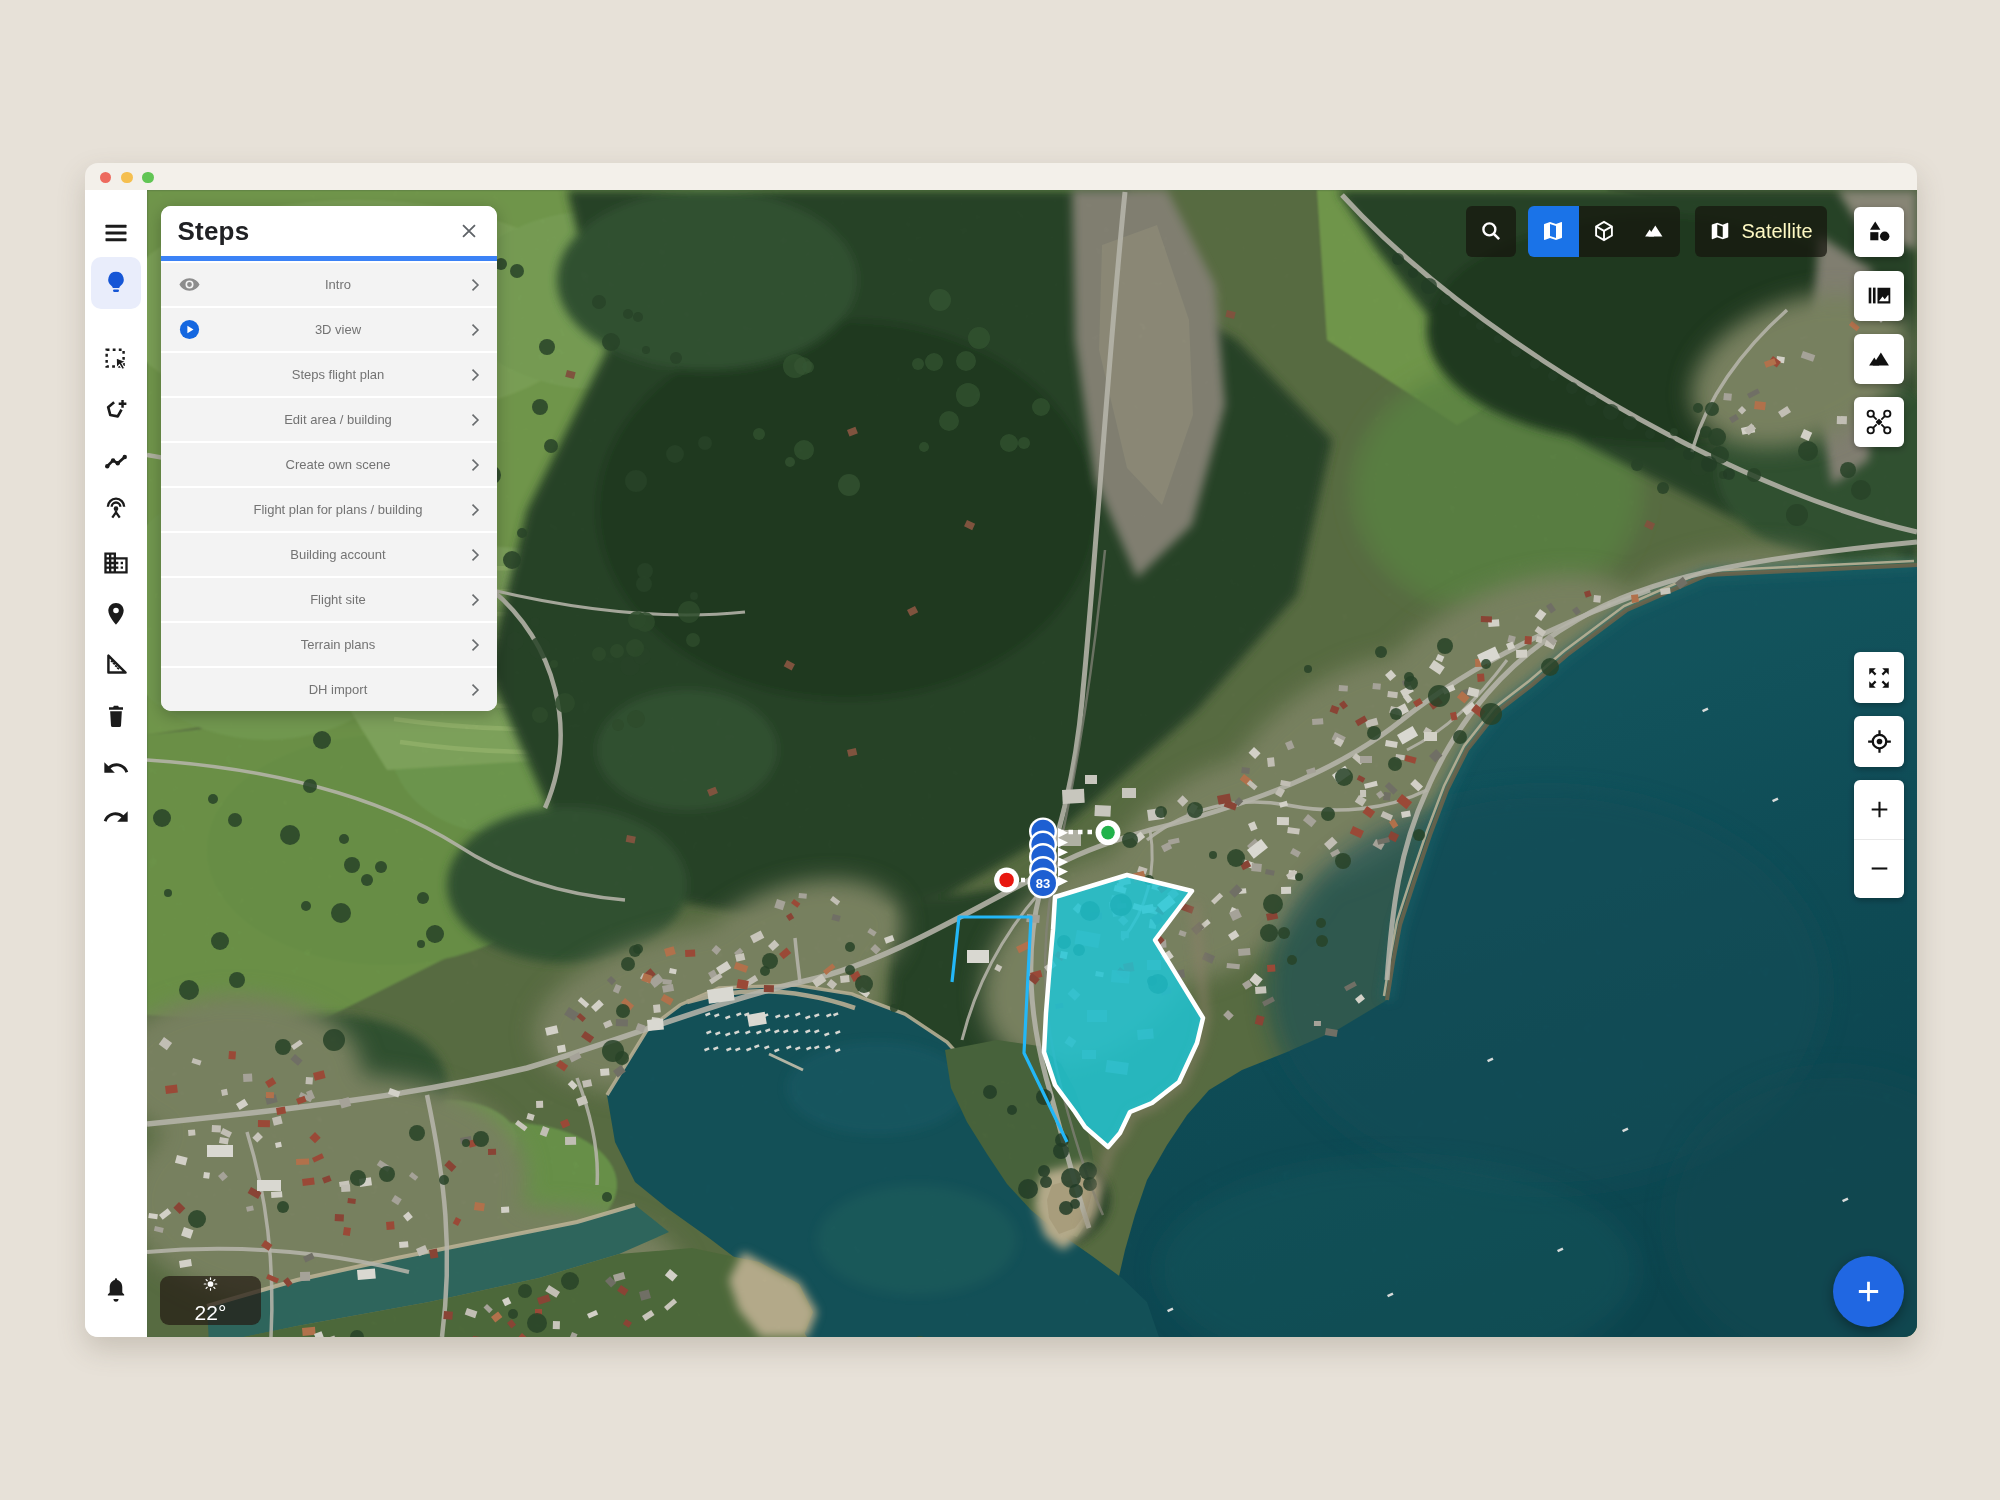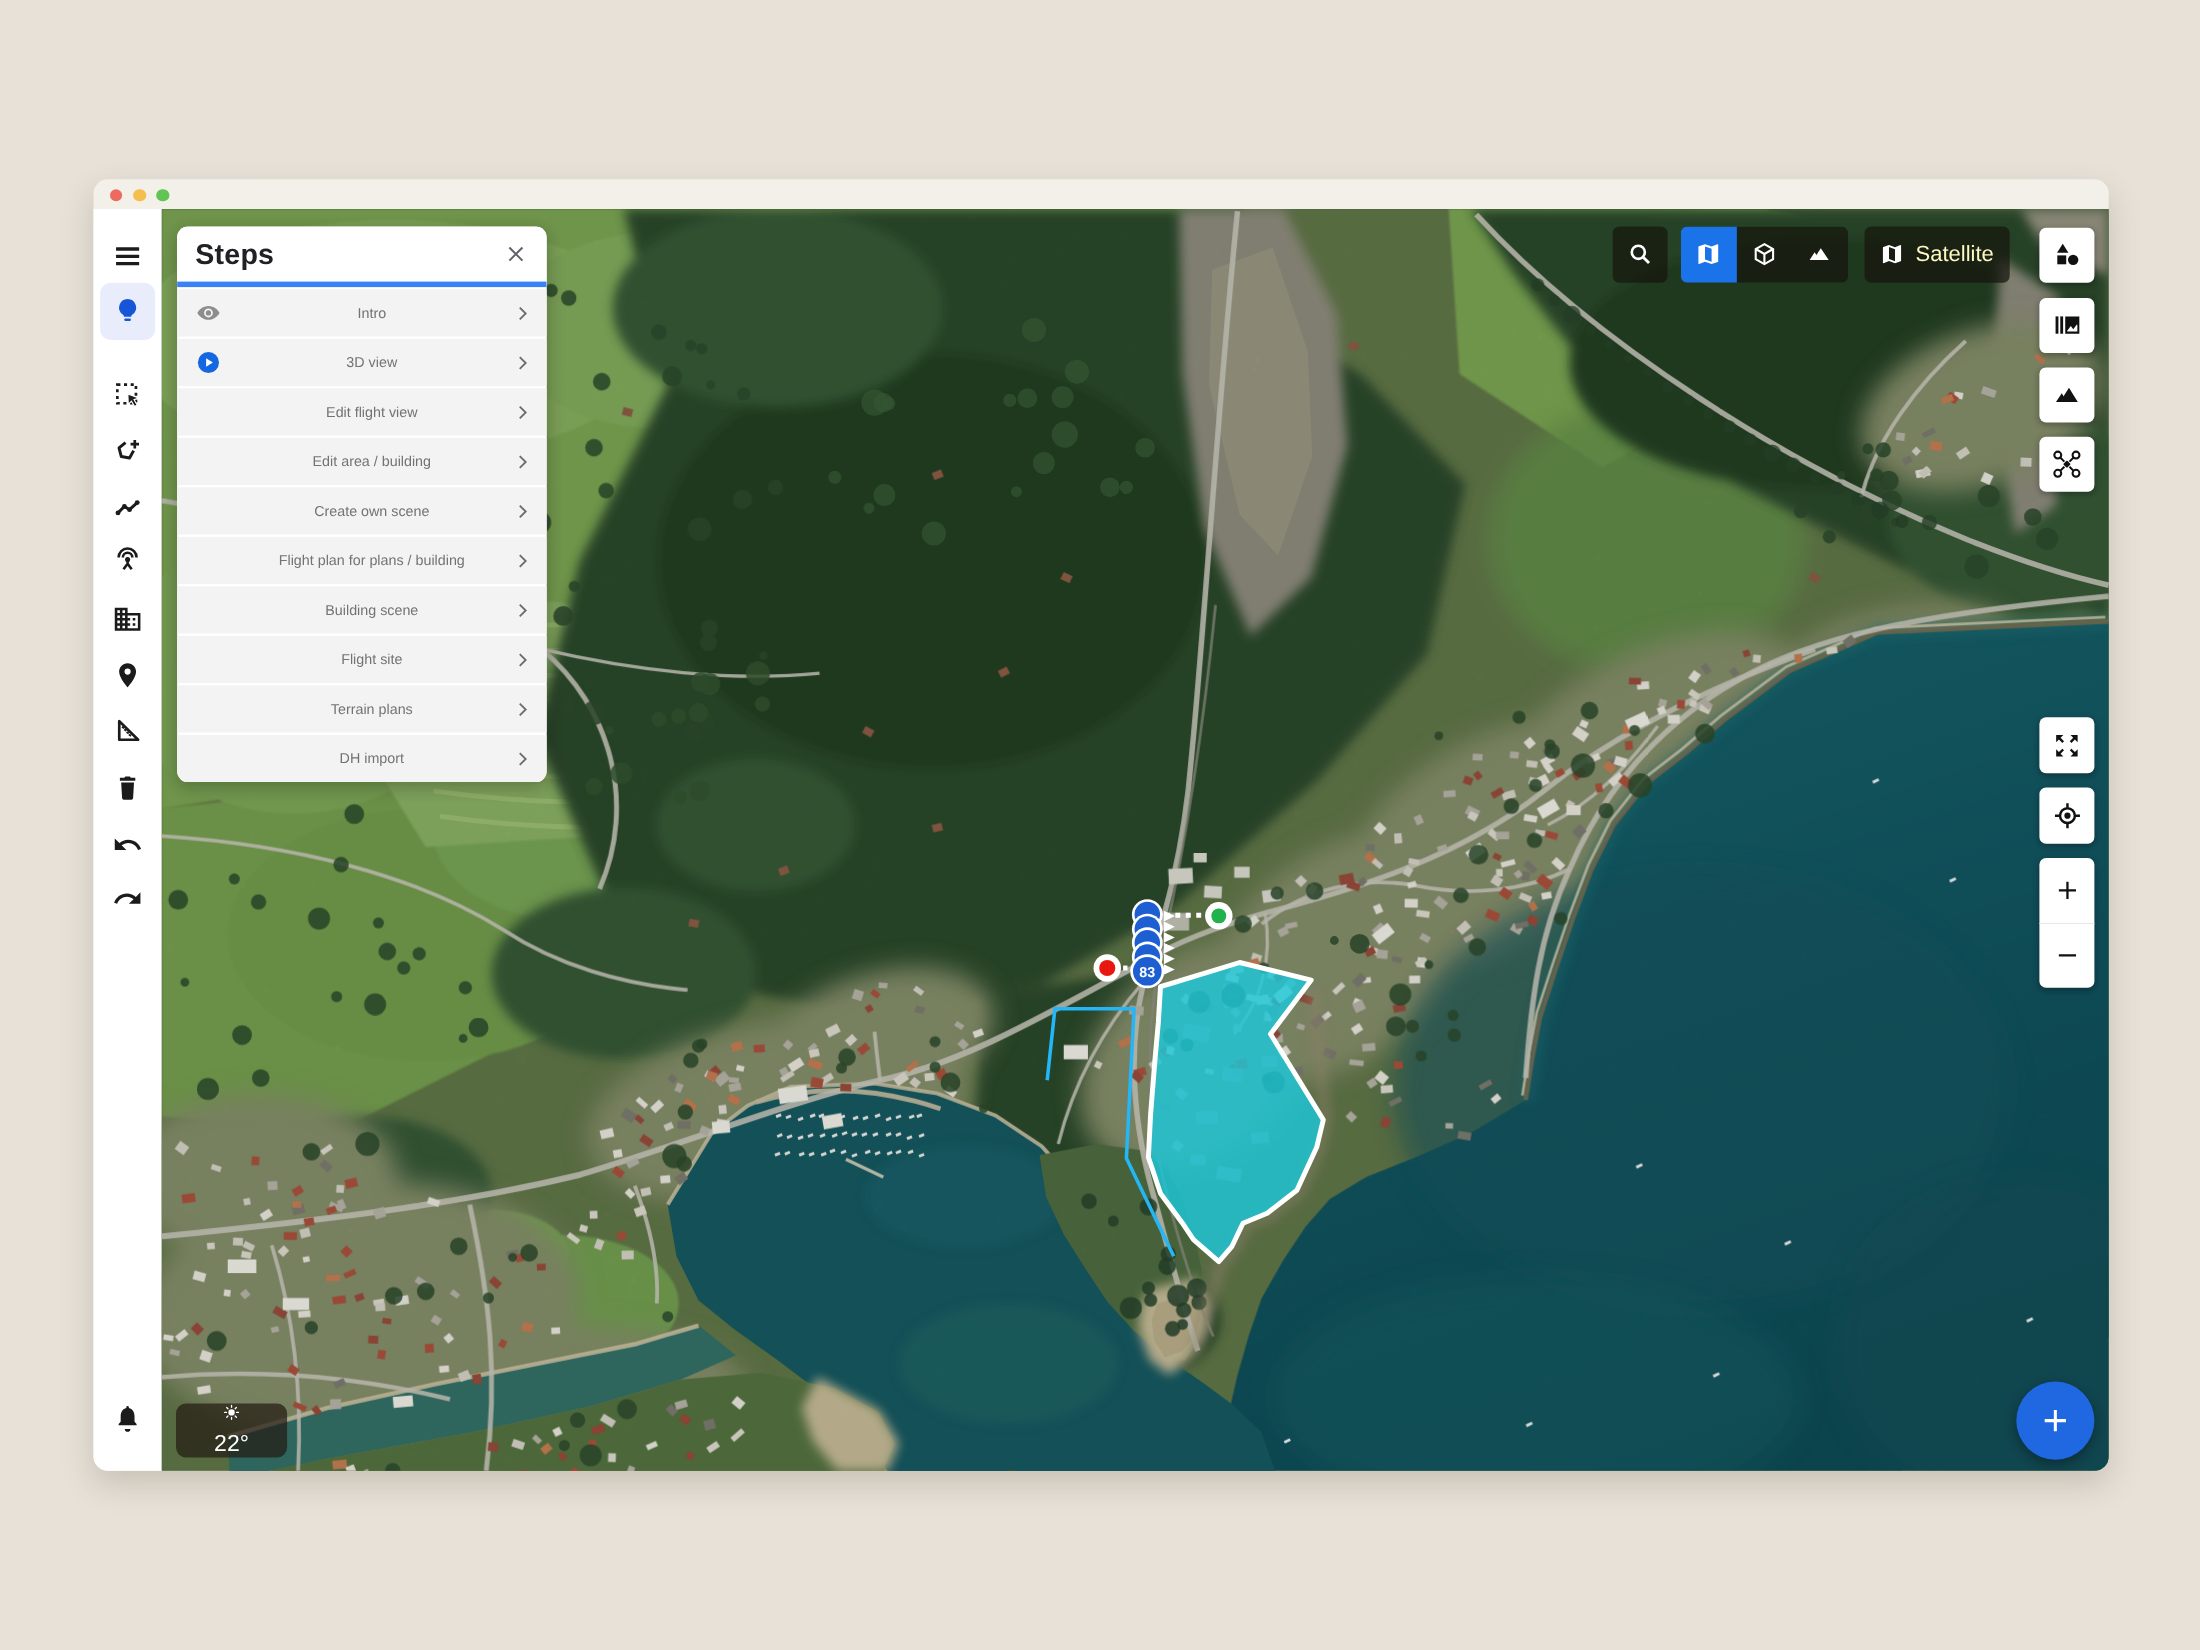--- a/index.html
+++ b/index.html
@@ -949,21 +949,21 @@
           </span>
           <span class="rlabel">3D view</span>
           <span class="rchev">
             <svg width="20" height="20" viewBox="0 0 24 24">
               <path d="M9 5.5 L15.5 12 L9 18.5" fill="none" stroke="#3c4043" stroke-width="2"></path>
             </svg>
           </span>
         </div>
 <div class="prow">
           <span class="ric"></span>
-          <span class="rlabel">Edit flight view</span>
+          <span class="rlabel">Steps flight plan</span>
           <span class="rchev">
             <svg width="20" height="20" viewBox="0 0 24 24">
               <path d="M9 5.5 L15.5 12 L9 18.5" fill="none" stroke="#3c4043" stroke-width="2"></path>
             </svg>
           </span>
         </div>
 <div class="prow">
           <span class="ric"></span>
           <span class="rlabel">Edit area / building</span>
           <span class="rchev">
@@ -985,21 +985,21 @@
           <span class="ric"></span>
           <span class="rlabel">Flight plan for plans / building</span>
           <span class="rchev">
             <svg width="20" height="20" viewBox="0 0 24 24">
               <path d="M9 5.5 L15.5 12 L9 18.5" fill="none" stroke="#3c4043" stroke-width="2"></path>
             </svg>
           </span>
         </div>
 <div class="prow">
           <span class="ric"></span>
-          <span class="rlabel">Building scene</span>
+          <span class="rlabel">Building account</span>
           <span class="rchev">
             <svg width="20" height="20" viewBox="0 0 24 24">
               <path d="M9 5.5 L15.5 12 L9 18.5" fill="none" stroke="#3c4043" stroke-width="2"></path>
             </svg>
           </span>
         </div>
 <div class="prow">
           <span class="ric"></span>
           <span class="rlabel">Flight site</span>
           <span class="rchev">

